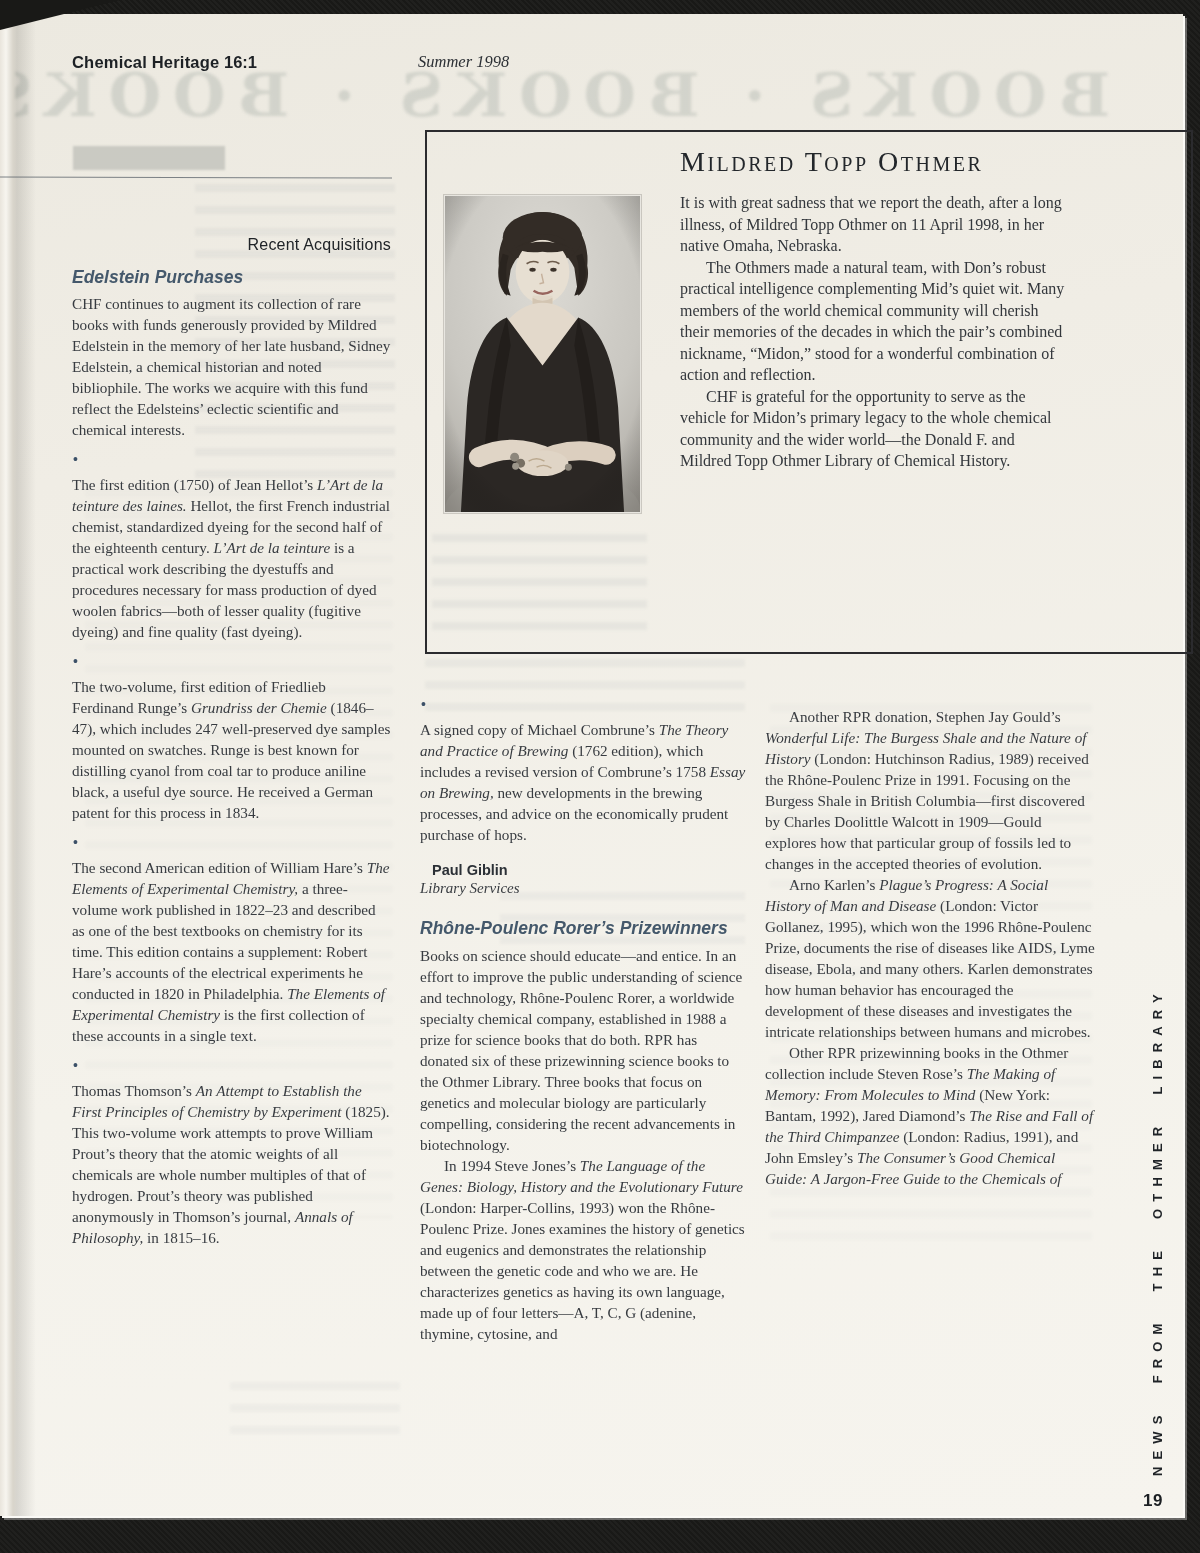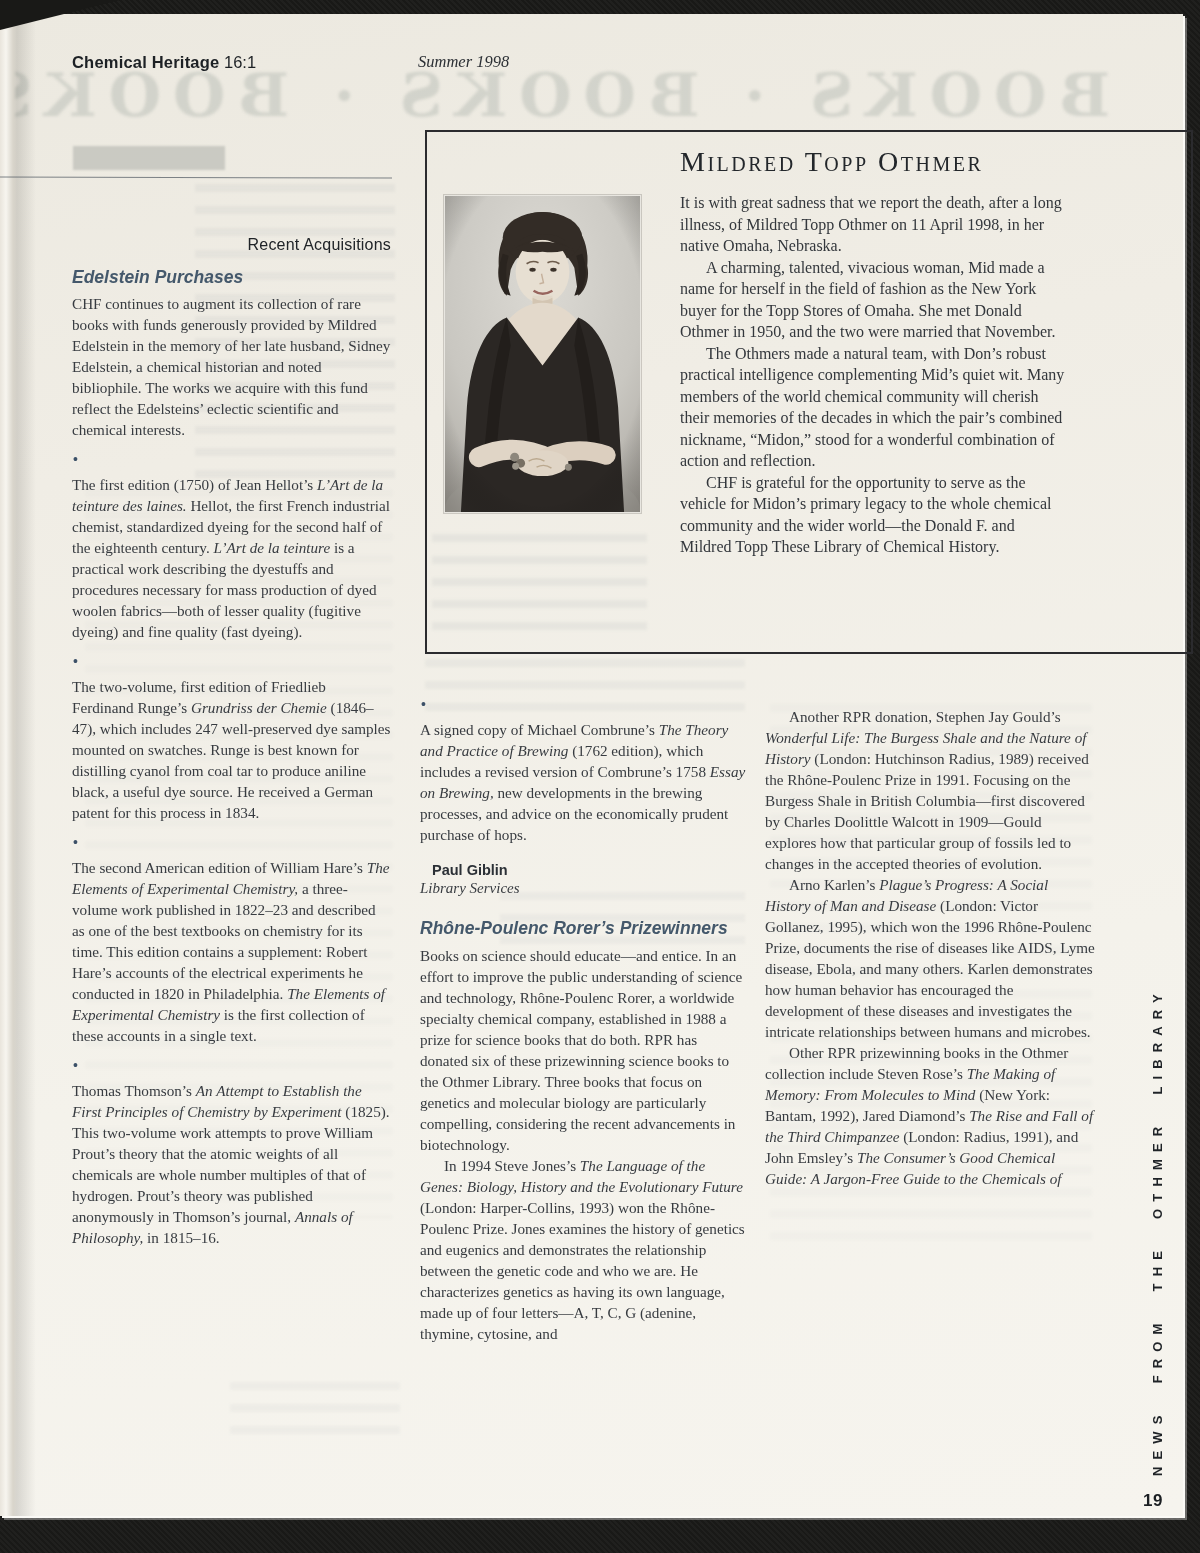--- a/index.html
+++ b/index.html
@@ -23,21 +23,21 @@
     position:absolute;left:0;top:0;width:0;height:0;z-index:6;
     border-top:30px solid #191917;border-right:120px solid transparent;
   }
   .hairline-top{
     position:absolute;left:0;top:163px;width:392px;height:1.4px;
     background:#555d66;opacity:.75;transform:rotate(.18deg);
   }
   
   .header-left{position:absolute;left:72px;top:39px;font-family:"Liberation Sans",sans-serif;font-size:16.5px;color:#1d2125;}
   .header-left .journal{font-weight:bold;letter-spacing:.2px;margin-top:32px;}
-  .header-left .issue{font-weight:normal;}
+  .header-left .issue{font-weight:bold;}
   .header-right{position:absolute;left:418px;top:38px;font-style:italic;font-size:16.5px;color:#2b2f34;}
   
   .ghost{position:absolute;pointer-events:none;}
   .ghost-headline{
     left:110px;top:46px;width:1000px;height:90px;text-align:center;
     font-family:"DejaVu Serif",serif;font-weight:bold;font-size:60px;letter-spacing:12px;
     color:rgba(150,158,151,.30);transform:scaleX(-1);filter:blur(1.5px);white-space:nowrap;
   }
   .ghost-bar{left:73px;top:132px;width:152px;height:24px;background:rgba(128,134,130,.32);filter:blur(1px);}
   .ghost-stripes{
@@ -184,23 +184,22 @@
             <circle cx="70" cy="262" r="4.5" fill="#8d877c"></circle>
             <circle cx="76" cy="268" r="4.5" fill="#776f63"></circle>
             <circle cx="71" cy="271" r="3.5" fill="#9c968a"></circle>
             <circle cx="124" cy="272" r="3.5" fill="#8d877c"></circle>
             <rect width="196" height="317" fill="url(#vig)"></rect>
           </svg>
         </div>
         <div class="obit-title">Mildred Topp Othmer</div>
         <div class="obit-text">
           <p>It is with great sadness that we report the death, after a long illness, of Mildred Topp Othmer on 11 April 1998, in her native Omaha, Nebraska.</p>
-          <p class="ind">A charming, talented, vivacious woman, Mid made a name for herself in the field of fashion as the New York buyer for the Topp Stores of Omaha. She met Donald Othmer in 1950, and the two were married that November.</p>
           <p class="ind">The Othmers made a natural team, with Don’s robust practical intelligence complementing Mid’s quiet wit. Many members of the world chemical community will cherish their memories of the decades in which the pair’s combined nickname, “Midon,” stood for a wonderful combination of action and reflection.</p>
-          <p class="ind">CHF is grateful for the opportunity to serve as the vehicle for Midon’s primary legacy to the whole chemical community and the wider world—the Donald F. and Mildred Topp These Library of Chemical History.</p>
+          <p class="ind">CHF is grateful for the opportunity to serve as the vehicle for Midon’s primary legacy to the whole chemical community and the wider world—the Donald F. and Mildred Topp Othmer Library of Chemical History.</p>
         </div>
       </div>
 
       <div class="col col-mid">
         <div class="bullet" style="margin-top:0">•</div>
         <p>A signed copy of Michael Combrune’s <i>The Theory and Practice of Brewing</i> (1762 edition), which includes a revised version of Combrune’s 1758 <i>Essay on Brewing,</i> new developments in the brewing processes, and advice on the economically prudent purchase of hops.</p>
         <div class="byline-name">Paul Giblin</div>
         <div class="byline-role">Library Services</div>
         <h2 class="sub-title mid-heading">Rhône-Poulenc Rorer’s Prizewinners</h2>
         <p>Books on science should educate—and entice. In an effort to improve the public understanding of science and technology, Rhône-Poulenc Rorer, a worldwide specialty chemical company, established in 1988 a prize for science books that do both. RPR has donated six of these prizewinning science books to the Othmer Library. Three books that focus on genetics and molecular biology are particularly compelling, considering the recent advancements in biotechnology.</p>

